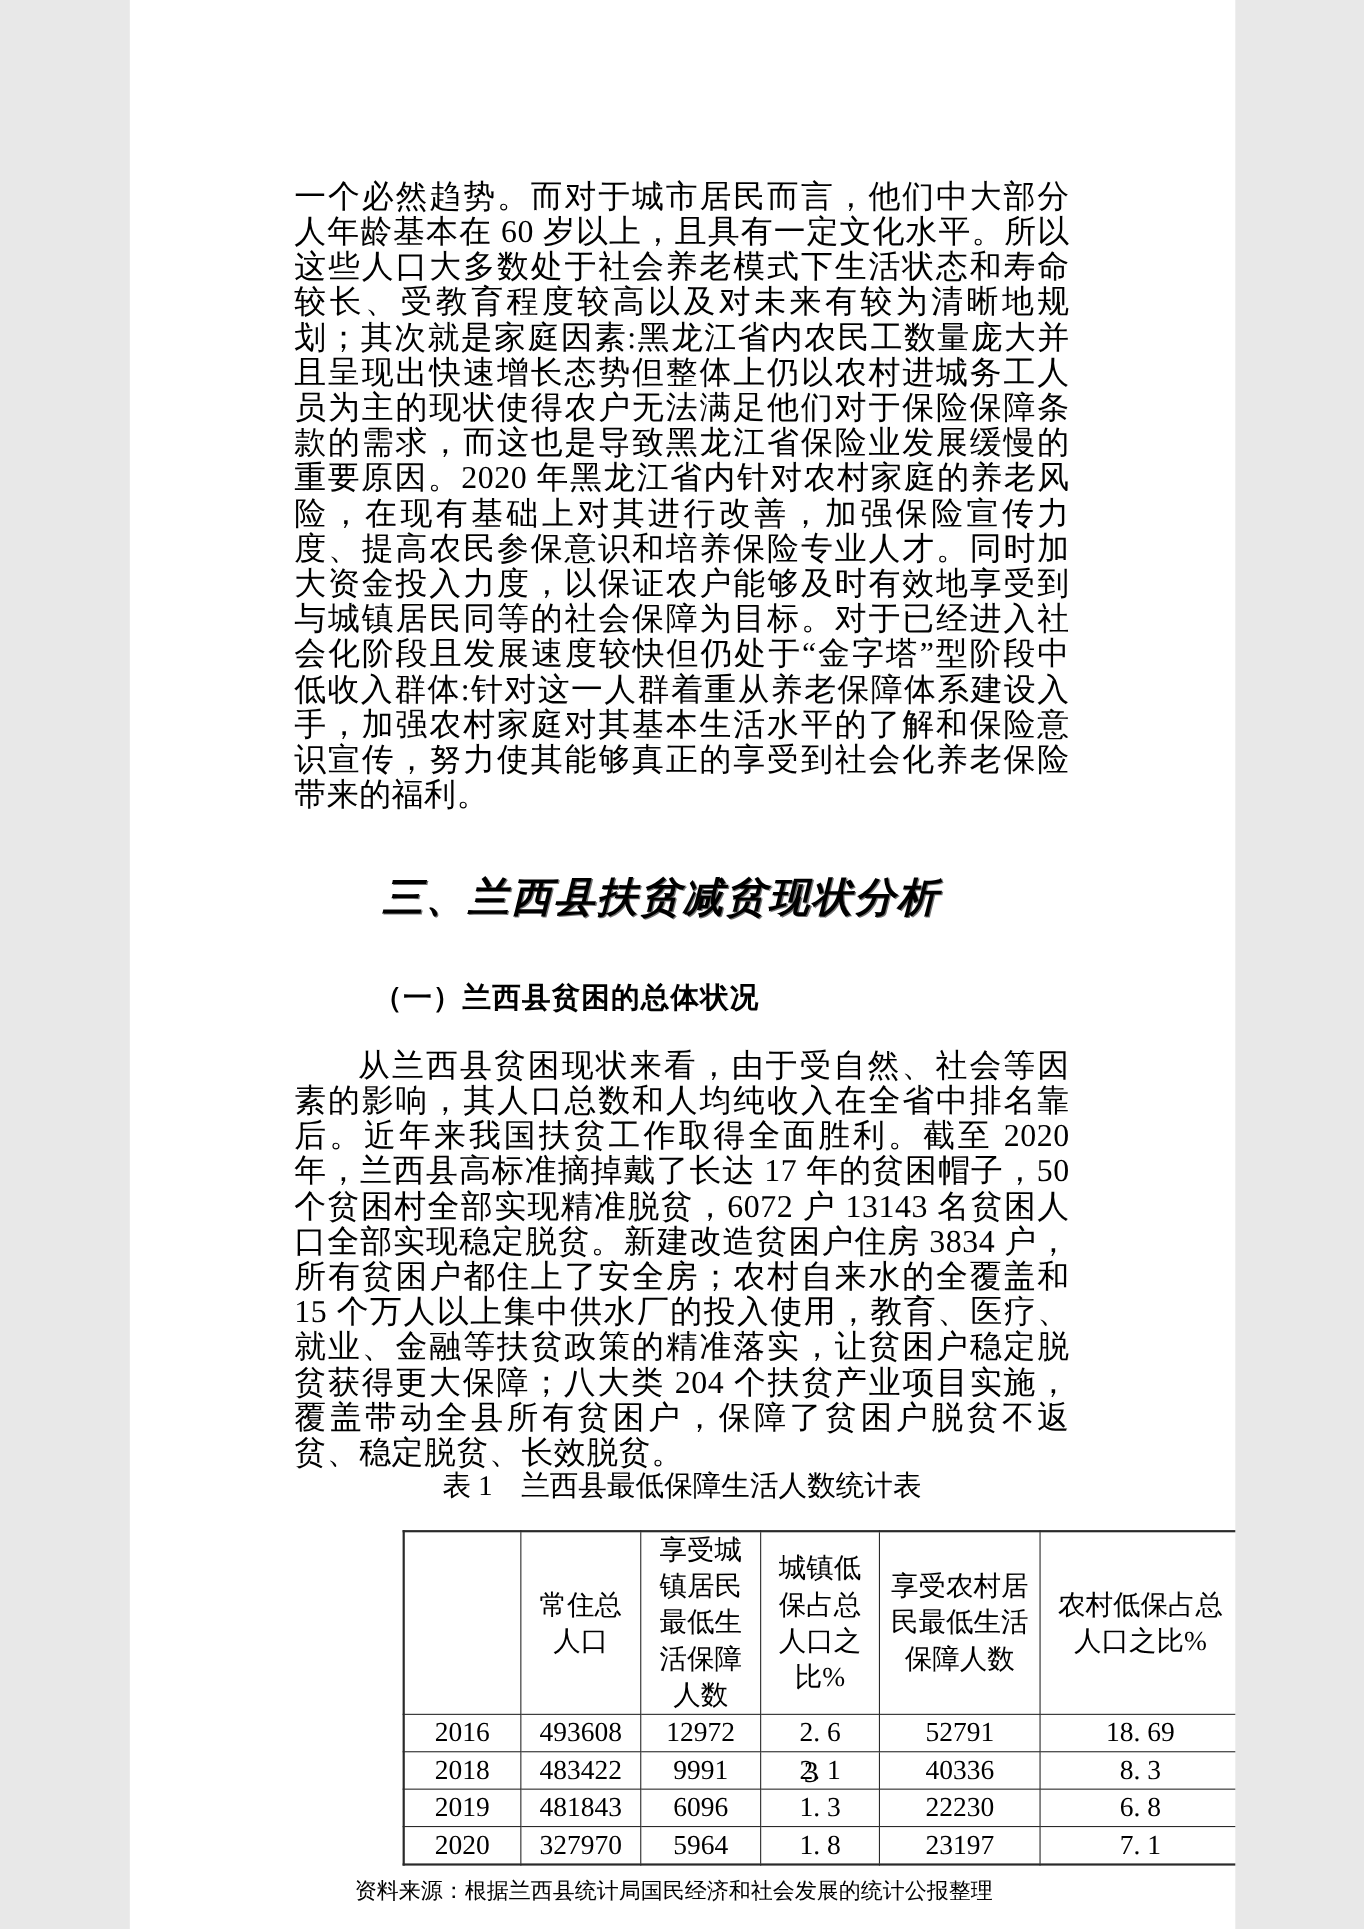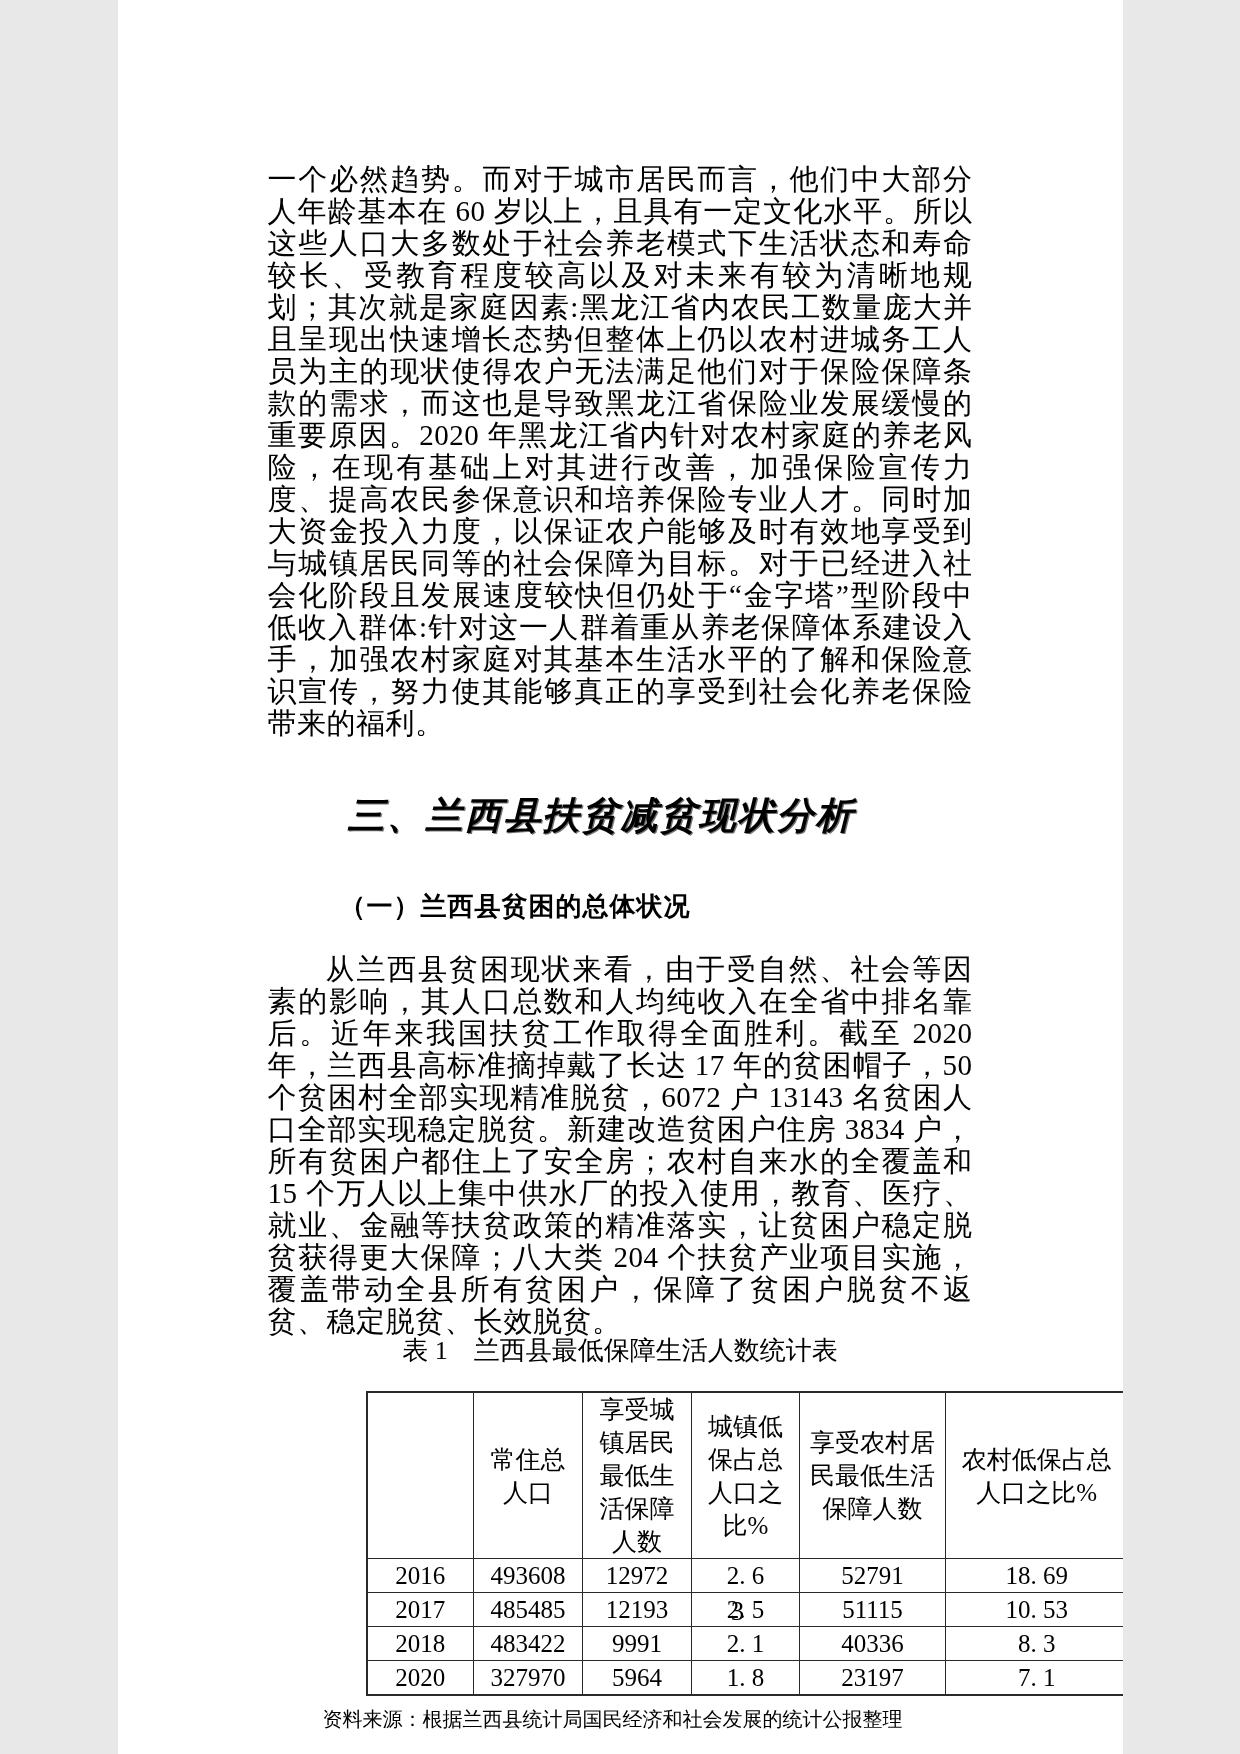--- a/index.html
+++ b/index.html
@@ -128,34 +128,34 @@
     <tbody>
         <tr>
           <td>2016</td>
           <td>493608</td>
           <td>12972</td>
           <td>2. 6</td>
           <td>52791</td>
           <td>18. 69</td>
         </tr>
         <tr>
-          <td>2017</td>
-          <td>485485</td>
-          <td>12193</td>
-          <td>2. 5</td>
-          <td>51115</td>
-          <td>10. 53</td>
-        </tr>
-        <tr>
           <td>2018</td>
           <td>483422</td>
           <td>9991</td>
           <td>2. 1</td>
           <td>40336</td>
           <td>8. 3</td>
+        </tr>
+        <tr>
+          <td>2019</td>
+          <td>481843</td>
+          <td>6096</td>
+          <td>1. 3</td>
+          <td>22230</td>
+          <td>6. 8</td>
         </tr>
         <tr>
           <td>2020</td>
           <td>327970</td>
           <td>5964</td>
           <td>1. 8</td>
           <td>23197</td>
           <td>7. 1</td>
         </tr>
       </tbody>

